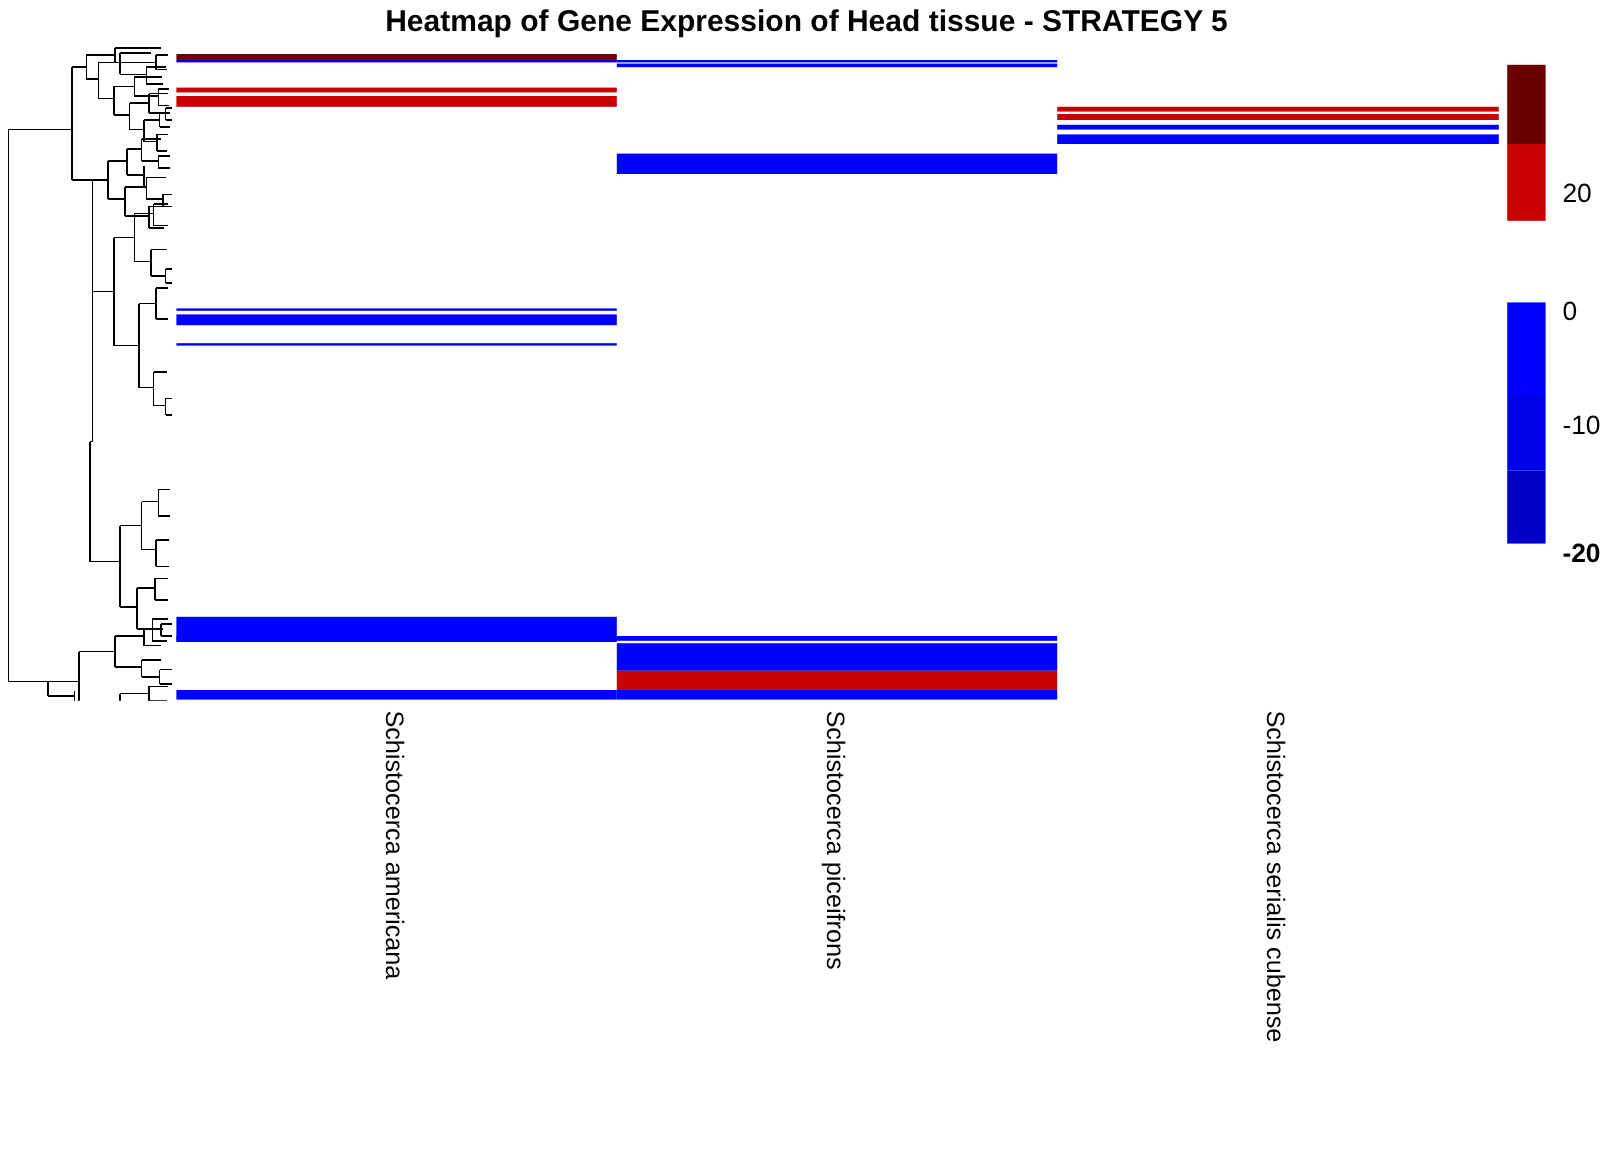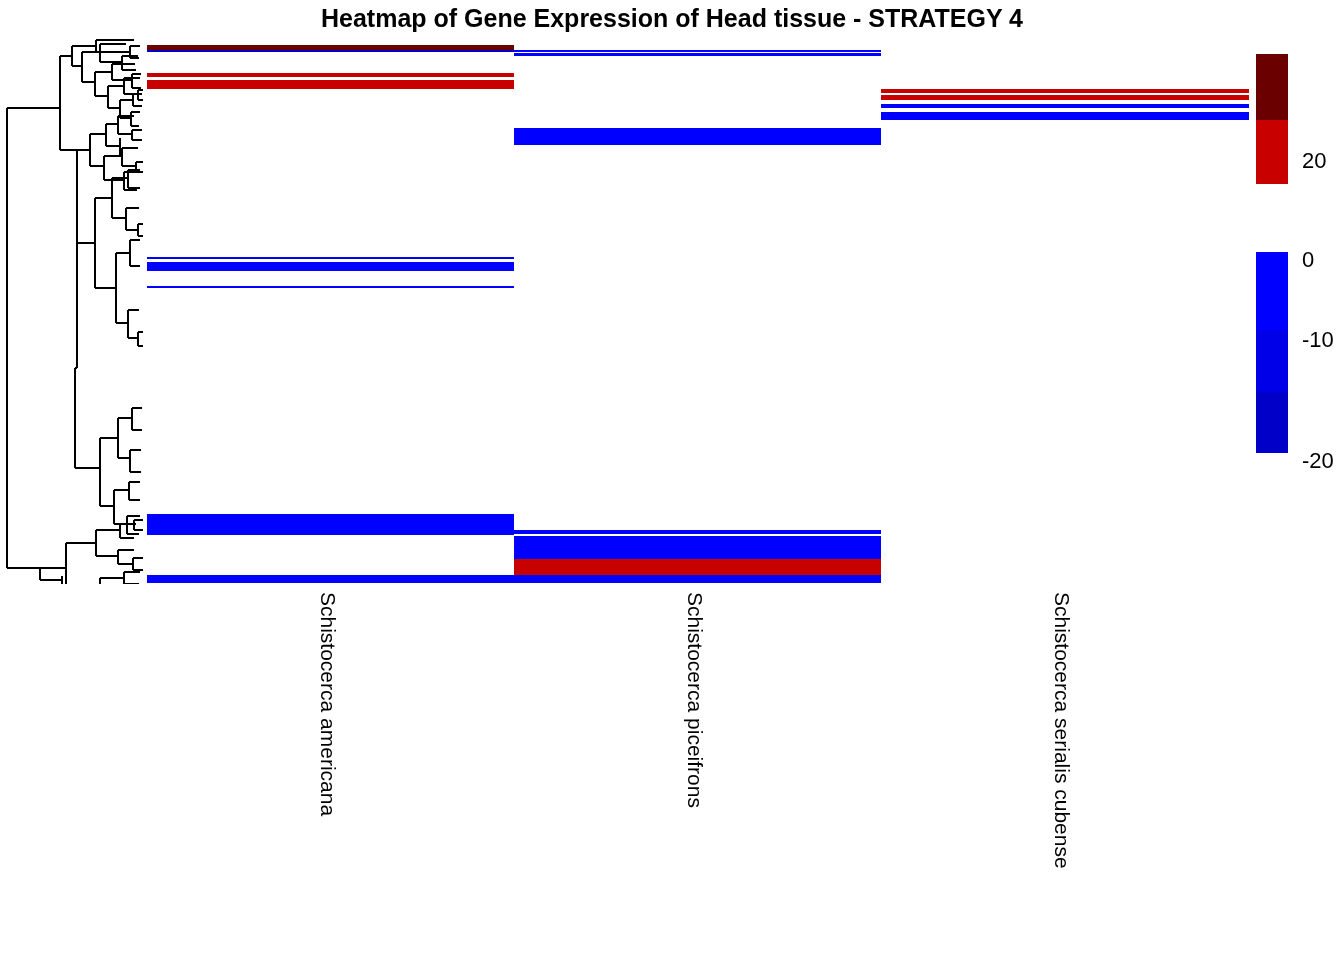--- a/index.html
+++ b/index.html
@@ -49,21 +49,21 @@
     font-size:22px;
     font-family:"Liberation Sans", sans-serif;
     color:#000;white-space:nowrap;
   }
 </style>
 </head>
 <body>
 
 <div id="root">
 
-  <div class="title">Heatmap of Gene Expression of Head tissue - STRATEGY 4</div>
+  <div class="title">Heatmap of Gene Expression of Head tissue - STRATEGY 5</div>
 
   <div class="panel">
 
     <svg class="dendro" width="148" height="546" viewBox="0 0 148 546" shape-rendering="crispEdges">
       <g fill="none" stroke="#000000" stroke-width="1.4">
 
         <path d="M7,70 L7,530"></path>
         <path d="M7,70 L60,70"></path>
         <path d="M7,530 L40,530"></path>
 
@@ -310,19 +310,19 @@
       <div id="legend-bars">
           <div class="legend-seg" style="top: 4px; height: 66px; background: rgb(107, 0, 0);"></div>
           <div class="legend-seg" style="top: 70px; height: 64px; background: rgb(200, 0, 0);"></div>
           <div class="legend-seg" style="top: 202px; height: 78px; background: rgb(0, 0, 255);"></div>
           <div class="legend-seg" style="top: 280px; height: 62px; background: rgb(0, 0, 232);"></div>
           <div class="legend-seg" style="top: 342px; height: 61px; background: rgb(0, 0, 200);"></div>
         </div>
       <div id="legend-ticks">
           <div class="legend-tick" style="top: 98px;">20</div>
           <div class="legend-tick" style="top: 197px;">0</div>
-          <div class="legend-tick" style="top: 277px; text-align: right;">-10</div>
-          <div class="legend-tick" style="top: 398px;">-20</div>
+          <div class="legend-tick" style="top: 292px; text-align: right;">-10</div>
+          <div class="legend-tick" style="top: 398px; font-weight: bold;">-20</div>
         </div>
     </div>
 
   </div>
 </div>
 
 </body></html>

